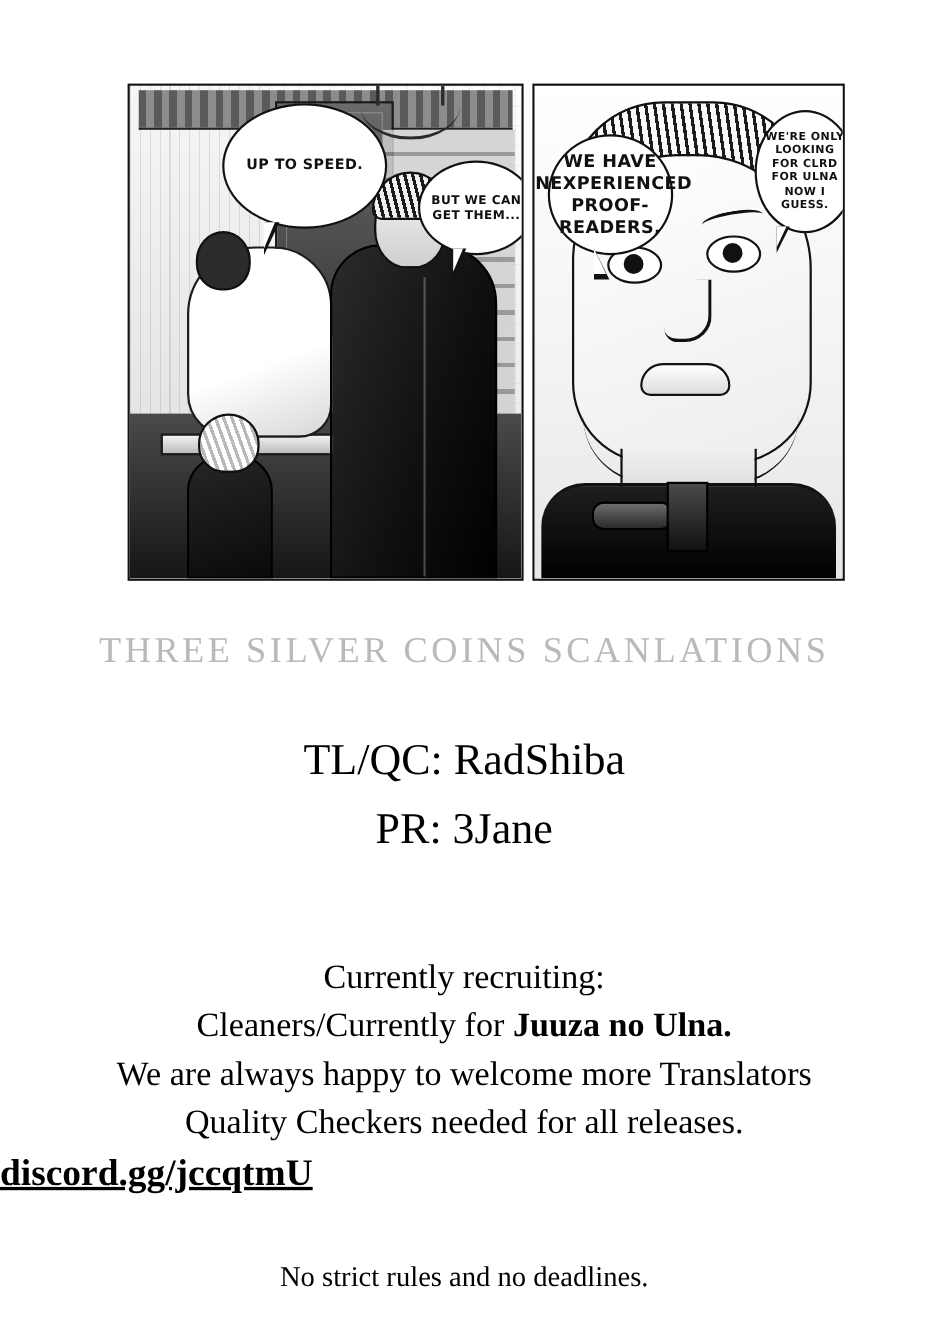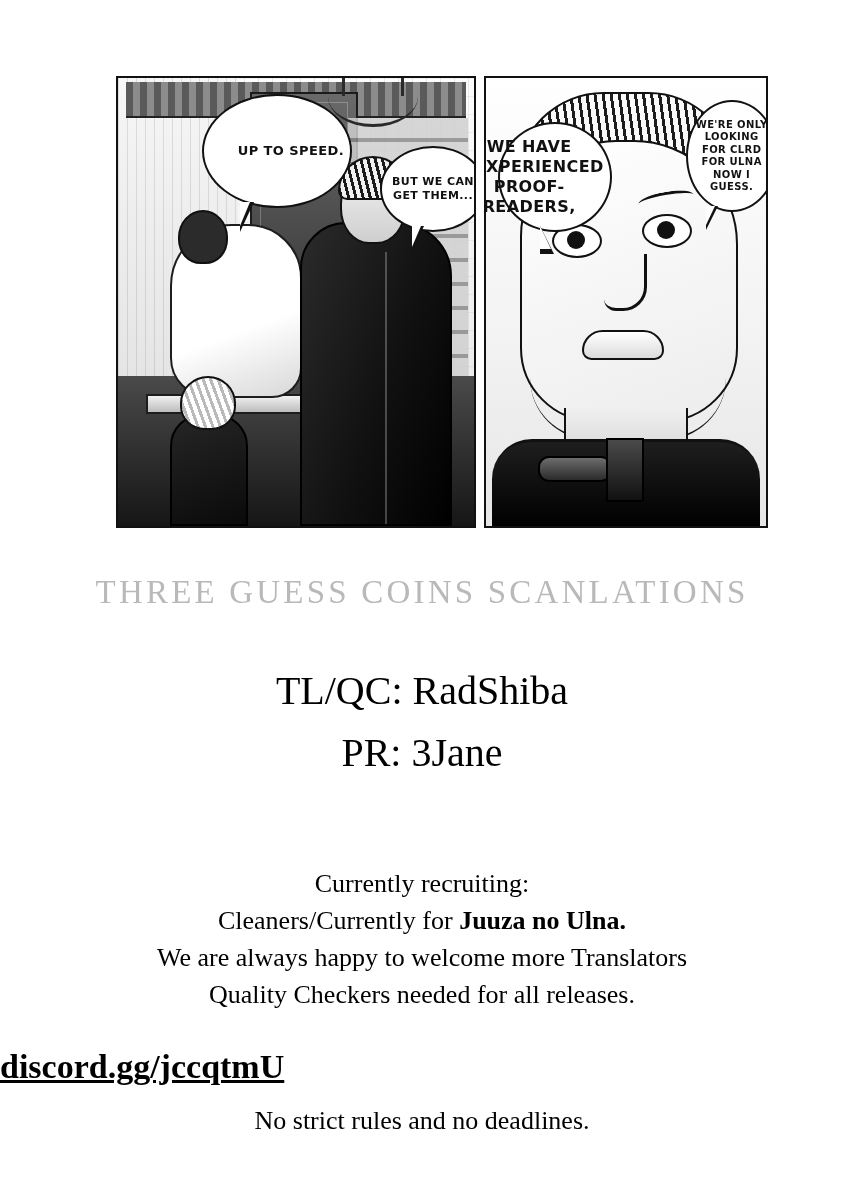--- a/index.html
+++ b/index.html
@@ -249,21 +249,21 @@
   }
 
   
   .bubble {
     position: absolute;
     background: #ffffff;
     border: 2px solid #111;
     border-radius: 50%;
     display: flex;
     align-items: center;
-    justify-content: flex-end;
+    justify-content: center;
     text-align: center;
     font-family: "DejaVu Sans", sans-serif;
     font-weight: 700;
     letter-spacing: .4px;
     line-height: 1.25;
     color: #111;
     padding: 6px;
     box-sizing: border-box;
     z-index: 5;
   }
@@ -305,36 +305,36 @@
     left: 0; right: 0; top: 660px;
     text-align: center;
     font-size: 40px;
     line-height: 1.55;
   }
 
   .recruit {
     position: absolute;
     left: 0; right: 0; top: 866px;
     text-align: center;
-    font-size: 26px;
+    font-size: 31px;
     line-height: 1.42;
   }
   .recruit b { font-weight: 700; text-align: center; }
 
   .discord {
     position: absolute;
     left: 0; right: 0; top: 1048px;
     text-align: left;
     font-size: 34px;
     font-weight: 700;
     text-decoration: underline;
   }
   .norules {
     position: absolute;
-    left: 0; right: 0; top: 1106px;
+    left: 0; right: 0; top: 1146px;
     text-align: center;
     font-size: 26px;
   }
 </style>
 </head>
 <body>
 
 <div class="comic-strip">
 
   <div class="panel panel-left">
@@ -393,21 +393,21 @@
     </div>
 
     <div class="bubble b4">
       <span>WE'RE ONLY LOOKING FOR CLRD FOR ULNA NOW I GUESS.</span>
       <span class="tail"></span>
       <span class="tail-in"></span>
     </div>
   </div>
 </div>
 
-<div class="group-name">THREE GUESS COINS SCANLATIONS</div>
+<div class="group-name">THREE SILVER COINS SCANLATIONS</div>
 
 <div class="credits">
   <div>TL/QC: RadShiba</div>
   <div>PR: 3Jane</div>
 </div>
 
 <div class="recruit">
   <div>Currently recruiting:</div>
   <div>
     <span>Cleaners/Currently for </span><b>Juuza no Ulna.</b>

